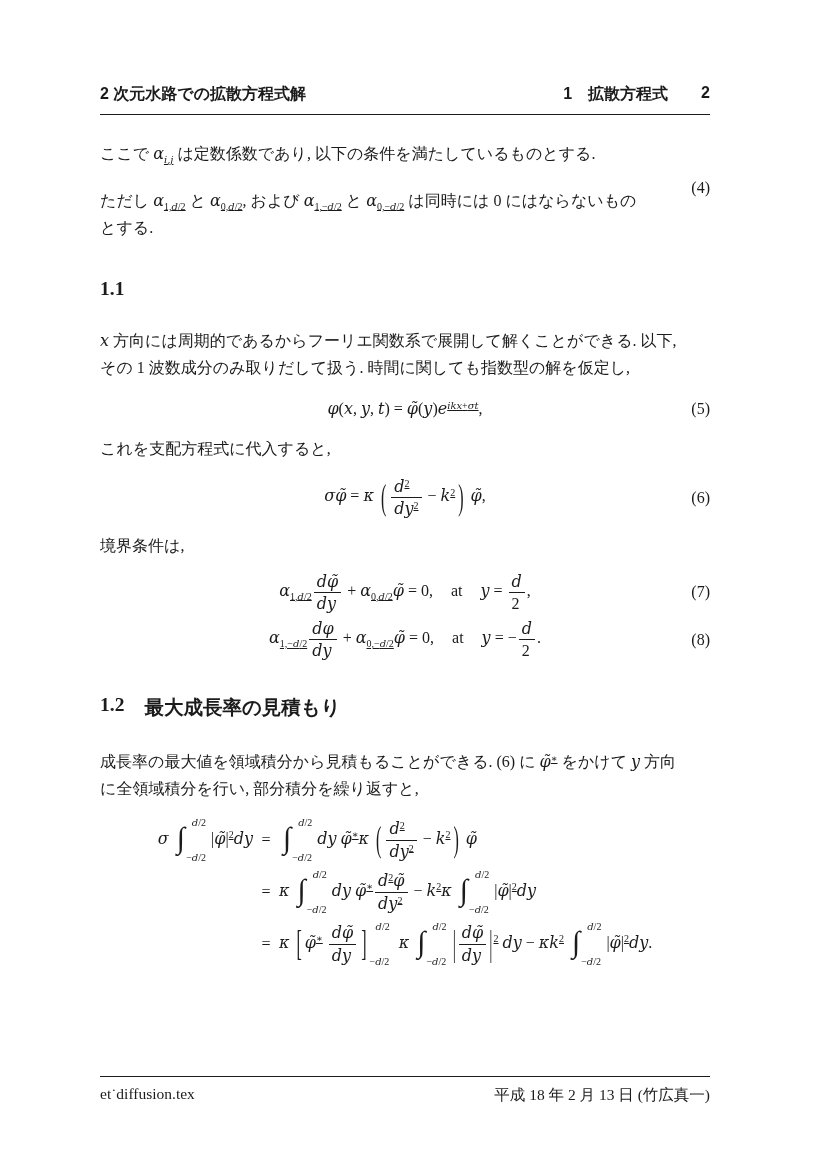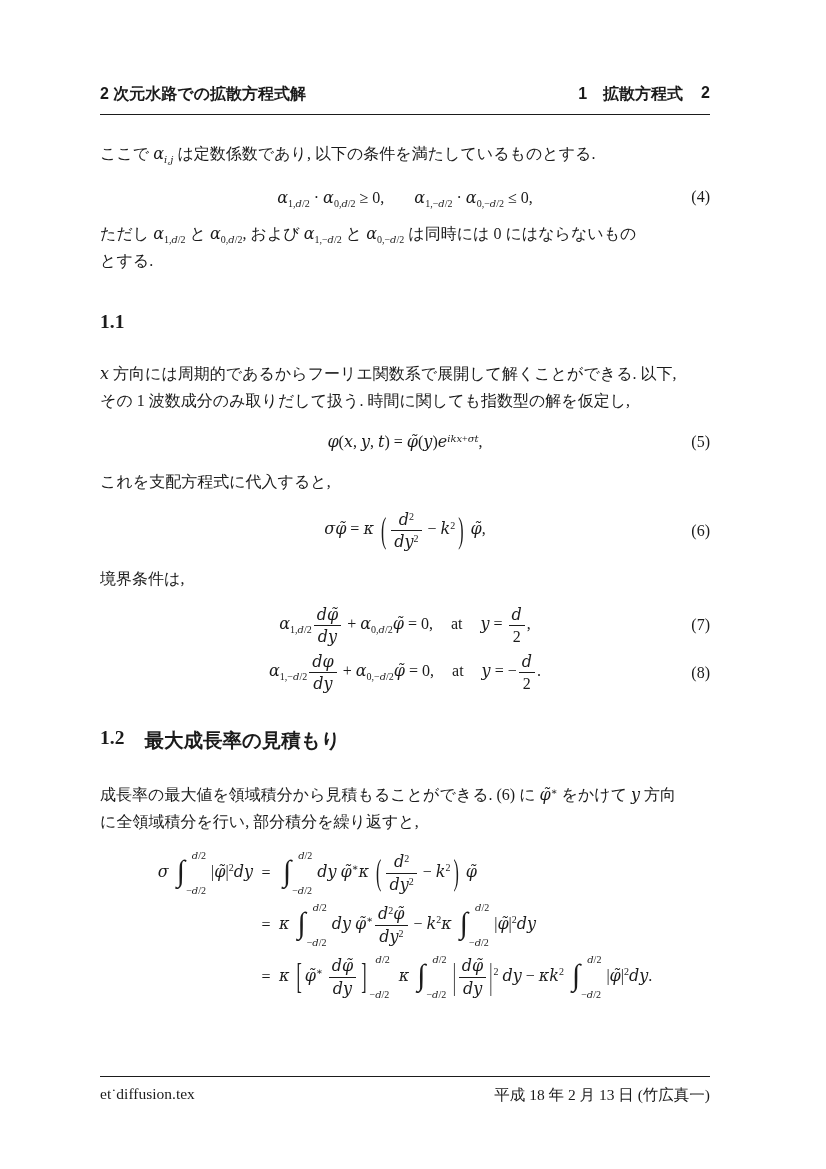--- a/index.html
+++ b/index.html
@@ -5,29 +5,29 @@
   html,body{margin:0;padding:0;}
   body{background:#ffffff;}
   .page{
     width:826px;height:1169px;box-sizing:border-box;position:relative;overflow:hidden;
     background:#ffffff;color:#1b1b1b;
     padding:84px 116px 0 100px;
     font-family:"Liberation Serif","DejaVu Serif",serif;
     font-size:16px;
   }
   i{font-style:italic;font-family:"DejaVu Serif",serif;}
-  sub,sup{font-size:10px;line-height:0;}
+  sub,sup{font-size:10px;line-height:0;text-decoration:underline;}
   sup{vertical-align:0.55em;}
   sub{vertical-align:-0.35em;}
 
   
   .header{display:flex;justify-content:space-between;align-items:flex-start;
     font-weight:bold;padding-bottom:9px;border-bottom:1px solid #1b1b1b;
     font-family:"Liberation Sans","DejaVu Sans",sans-serif;font-size:16px;}
-  .header-right{display:flex;gap:18px;}
+  .header-right{display:flex;gap:33px;}
   .footer{position:absolute;left:100px;right:116px;top:1076px;
     border-top:1px solid #1b1b1b;padding-top:8px;
     display:flex;justify-content:space-between;font-size:15.5px;}
 
   
   .para{line-height:1.68;margin:0;}
   .p1{margin-top:26px;}
   .p4,.p5{margin-top:0;}
   .p3,.p6{margin-top:28px;}
 
@@ -49,21 +49,21 @@
   .eq8m{margin:6px 0 16px;}
 
   
   .eqa{margin-top:14px;display:grid;grid-template-columns:max-content 26px max-content;
     justify-content:center;row-gap:6px;align-items:center;}
   .eqa-lhs{text-align:right;}
   .eqa-rel{text-align:center;}
   .eqa-rhs{text-align:left;}
 
   
-  .fr{display:inline-block;vertical-align:middle;text-align:center;margin:0 2px;}
+  .fr{display:inline-block;vertical-align:middle;text-align:left;margin:0 2px;}
   .fn{display:block;border-bottom:1px solid #1b1b1b;padding:0 3px 1px;line-height:1.2;}
   .fd{display:block;padding:1px 3px 0;line-height:1.2;}
   .nt{display:inline-block;font-size:30px;line-height:0.9;vertical-align:middle;
       position:relative;top:-3px;margin:0 1px 0 4px;font-style:normal;}
   .il{display:inline-flex;flex-direction:column;justify-content:space-between;height:46px;
       vertical-align:middle;font-size:10px;line-height:1.1;margin-right:5px;}
   .lu{padding-left:6px;}
   .ll{padding-left:0;}
   .bp,.bb,.bv{display:inline-block;vertical-align:middle;font-style:normal;}
   .bp{transform:scaleY(2.3);margin:0 3px;}
@@ -81,21 +81,20 @@
     <span class="header-left">2 次元水路での拡散方程式解</span>
     <span class="header-right">
       <span>1　拡散方程式</span>
       <span>2</span>
     </span>
   </div>
 
   <p class="para p1">ここで <i>α</i><sub><i>i,j</i></sub> は定数係数であり, 以下の条件を満たしているものとする.</p>
 
   <div class="eq eq4m">
-    <span class="eq-body"><i>α</i><sub>1,<i>d</i>/2</sub> · <i>α</i><sub>0,<i>d</i>/2</sub> ≥ 0,<span class="qd2"></span><i>α</i><sub>1,−<i>d</i>/2</sub> · <i>α</i><sub>0,−<i>d</i>/2</sub> ≤ 0,</span>
     <span class="eq-num">(4)</span>
   </div>
 
   <p class="para p2">ただし <i>α</i><sub>1,<i>d</i>/2</sub> と <i>α</i><sub>0,<i>d</i>/2</sub>, および <i>α</i><sub>1,−<i>d</i>/2</sub> と <i>α</i><sub>0,−<i>d</i>/2</sub> は同時には 0 にはならないもの<br>とする.</p>
 
   <div class="sec h11">
     <span class="sec-num">1.1</span>
   </div>
 
   <p class="para p3"><i>x</i> 方向には周期的であるからフーリエ関数系で展開して解くことができる. 以下,<br>その 1 波数成分のみ取りだして扱う. 時間に関しても指数型の解を仮定し,</p>

